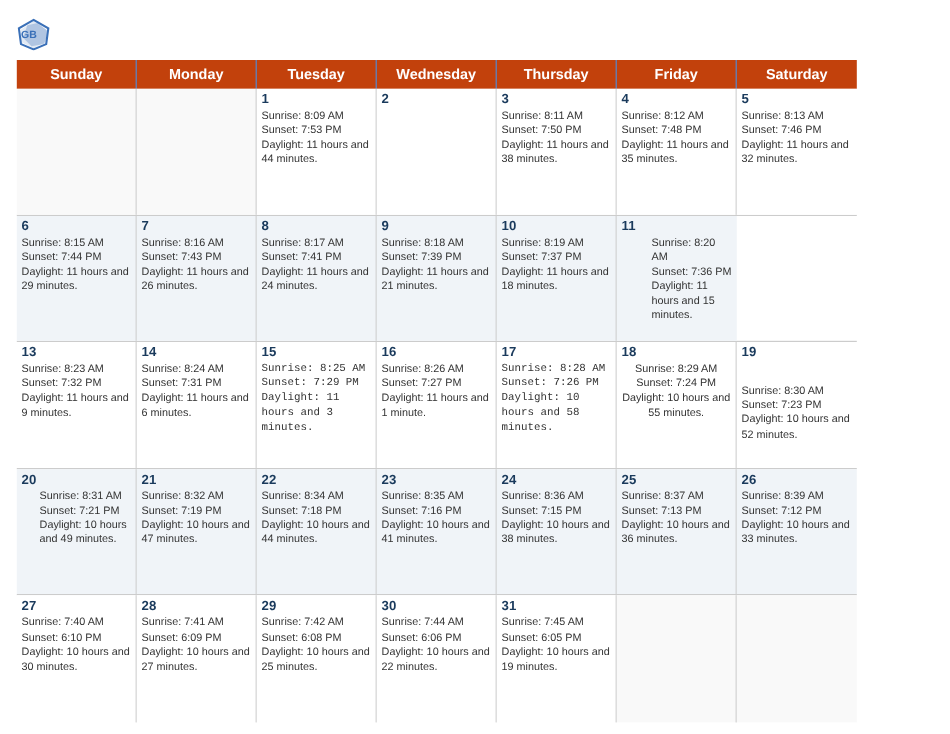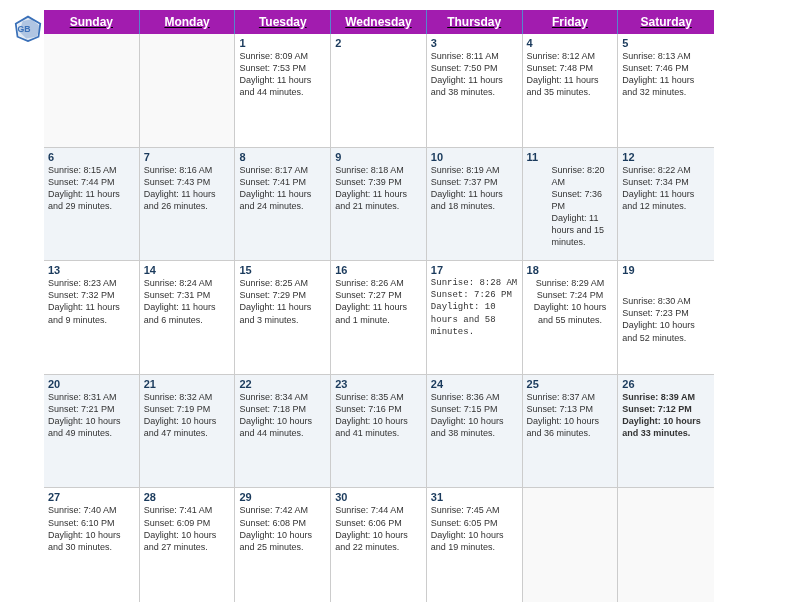--- a/index.html
+++ b/index.html
@@ -8,21 +8,21 @@
       height: 612px;
       font-family: Arial, sans-serif;
       background: #fff;
       overflow: hidden;
     }
     .page {
       width: 728px;
       height: 612px;
       padding: 10px 14px 10px 14px;
       display: flex;
-      flex-direction: row;
+      flex-direction: column;
     }
     .header {
       display: flex;
       justify-content: space-between;
       align-items: flex-start;
       margin-bottom: 8px;
     }
     .logo {
       display: flex;
       align-items: center;
@@ -48,22 +48,21 @@
       color: #555;
     }
     .calendar {
       flex: 1;
       display: flex;
       flex-direction: column;
     }
     .cal-header {
       display: grid;
       grid-template-columns: repeat(7, 1fr);
-      background: #a21caf;
-      text-decoration: underline;
+      background: #c2410c;
     }
     .cal-header-cell {
       color: #fff;
       font-size: 12px;
       font-weight: bold;
       text-align: center;
       padding: 5px 2px;
       border-right: 1px solid #5588cc;
     }
     .cal-header-cell:last-child { border-right: none; }
@@ -199,43 +198,37 @@
             <div class="cell-text" style="white-space: pre-line;">Sunrise: 8:19 AM
 Sunset: 7:37 PM
 Daylight: 11 hours and 18 minutes.</div>
           </div>
           <div class="cal-cell">
             <span class="day-num">11</span>
             <div class="cell-text" style="white-space: pre-line; margin-left: 25px;">Sunrise: 8:20 AM
 Sunset: 7:36 PM
 Daylight: 11 hours and 15 minutes.</div>
           </div>
-          <div class="cal-cell">
-            <span class="day-num">12</span>
-            <div class="cell-text" style="white-space: pre-line;">Sunrise: 8:22 AM
-Sunset: 7:34 PM
-Daylight: 11 hours and 12 minutes.</div>
-          </div>
         </div>
         <div class="cal-row">
           <div class="cal-cell">
             <span class="day-num">13</span>
             <div class="cell-text" style="white-space: pre-line;">Sunrise: 8:23 AM
 Sunset: 7:32 PM
 Daylight: 11 hours and 9 minutes.</div>
           </div>
           <div class="cal-cell">
             <span class="day-num">14</span>
             <div class="cell-text" style="white-space: pre-line;">Sunrise: 8:24 AM
 Sunset: 7:31 PM
 Daylight: 11 hours and 6 minutes.</div>
           </div>
           <div class="cal-cell">
             <span class="day-num">15</span>
-            <div class="cell-text" style="white-space: pre-line;">Sunrise: 8:25 AM
+            <div class="cell-text" style="white-space: pre-line; font-family: Liberation Mono, monospace;">Sunrise: 8:25 AM
 Sunset: 7:29 PM
 Daylight: 11 hours and 3 minutes.</div>
           </div>
           <div class="cal-cell">
             <span class="day-num">16</span>
             <div class="cell-text" style="white-space: pre-line;">Sunrise: 8:26 AM
 Sunset: 7:27 PM
 Daylight: 11 hours and 1 minute.</div>
           </div>
           <div class="cal-cell">
@@ -253,21 +246,21 @@
           <div class="cal-cell">
             <span class="day-num">19</span>
             <div class="cell-text" style="white-space: pre-line; margin-top: 19px;">Sunrise: 8:30 AM
 Sunset: 7:23 PM
 Daylight: 10 hours and 52 minutes.</div>
           </div>
         </div>
         <div class="cal-row row-alt">
           <div class="cal-cell">
             <span class="day-num">20</span>
-            <div class="cell-text" style="white-space: pre-line;">Sunrise: 8:31 AM
+            <div class="cell-text" style="white-space: pre-line; margin-left: 15px;">Sunrise: 8:31 AM
 Sunset: 7:21 PM
 Daylight: 10 hours and 49 minutes.</div>
           </div>
           <div class="cal-cell">
             <span class="day-num">21</span>
             <div class="cell-text" style="white-space: pre-line;">Sunrise: 8:32 AM
 Sunset: 7:19 PM
 Daylight: 10 hours and 47 minutes.</div>
           </div>
           <div class="cal-cell">
@@ -289,21 +282,21 @@
 Daylight: 10 hours and 38 minutes.</div>
           </div>
           <div class="cal-cell">
             <span class="day-num">25</span>
             <div class="cell-text" style="white-space: pre-line;">Sunrise: 8:37 AM
 Sunset: 7:13 PM
 Daylight: 10 hours and 36 minutes.</div>
           </div>
           <div class="cal-cell">
             <span class="day-num">26</span>
-            <div class="cell-text" style="white-space: pre-line; font-weight: bold;">Sunrise: 8:39 AM
+            <div class="cell-text" style="white-space: pre-line;">Sunrise: 8:39 AM
 Sunset: 7:12 PM
 Daylight: 10 hours and 33 minutes.</div>
           </div>
         </div>
         <div class="cal-row">
           <div class="cal-cell">
             <span class="day-num">27</span>
             <div class="cell-text" style="white-space: pre-line;">Sunrise: 7:40 AM
 Sunset: 6:10 PM
 Daylight: 10 hours and 30 minutes.</div>

